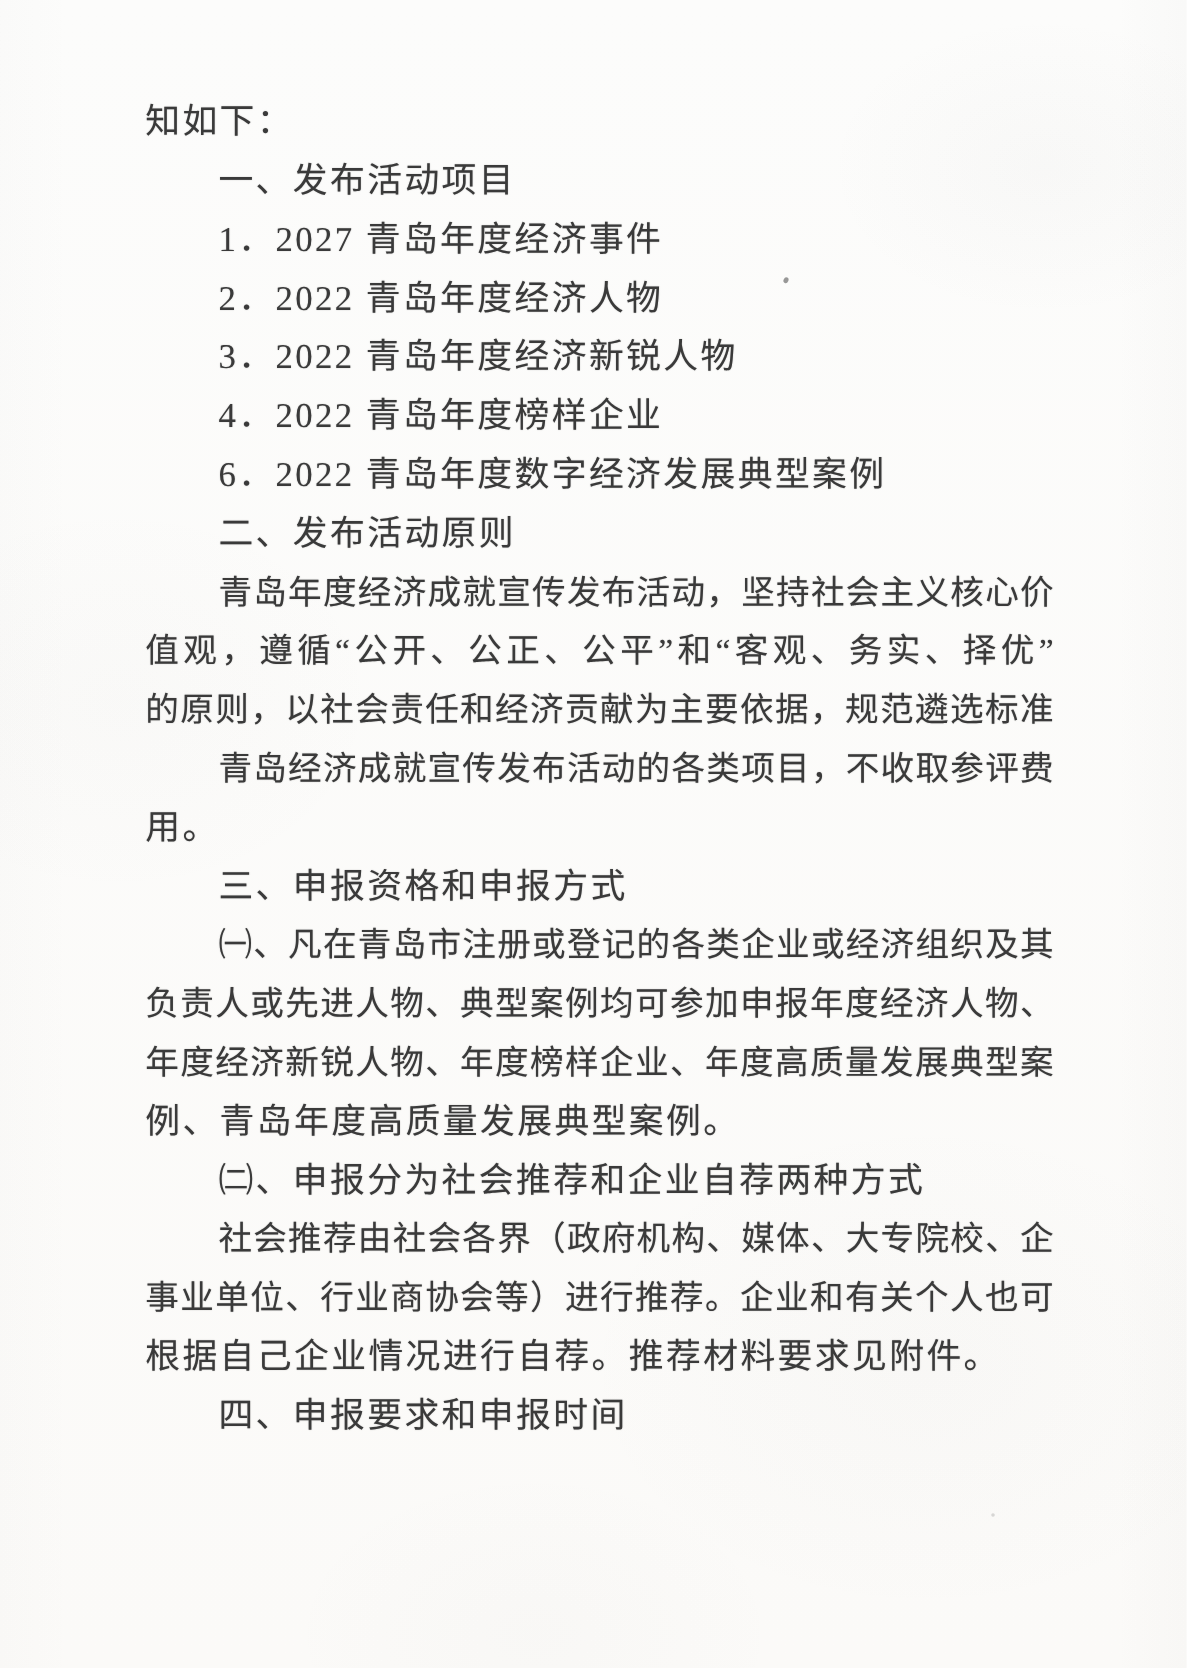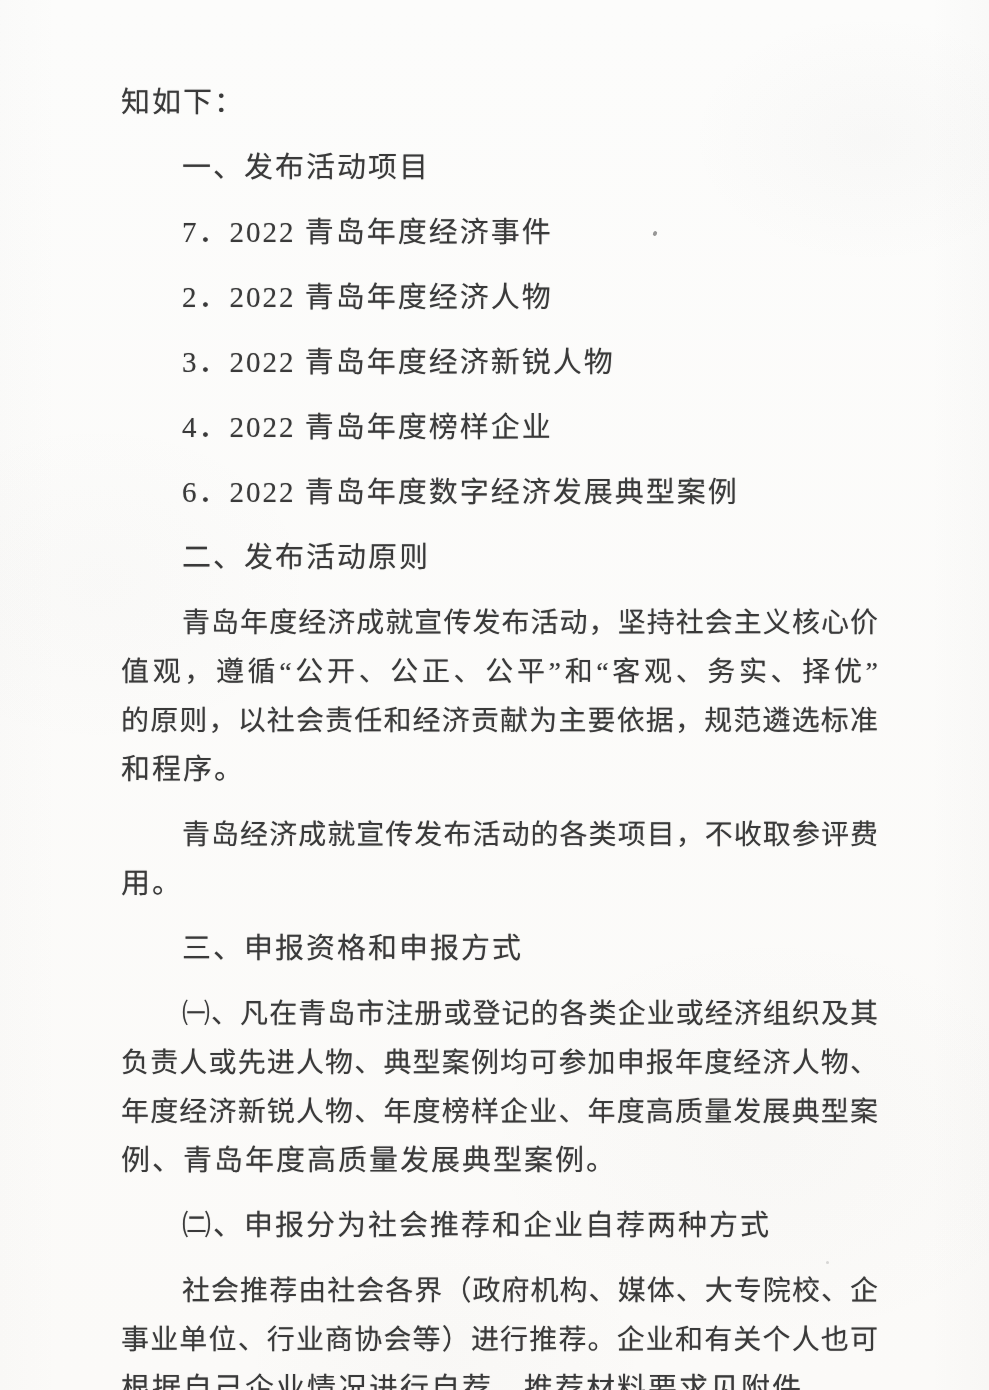--- a/index.html
+++ b/index.html
@@ -38,21 +38,20 @@
     height: 49px;
     line-height: 49px;
     font-size: 29px;
     letter-spacing: 2px;
     white-space: nowrap;
     
     text-shadow: 0 0 1px rgba(70,70,70,0.45);
   }
   .line.indent {
     padding-left: 61px;
-    margin-top: 16px;
   }
   .line.fill {
     white-space: normal;
     letter-spacing: 0;
     font-size: 28px;
     text-align: justify;
     text-align-last: justify;
     text-justify: inter-character;
   }
   .speck {
@@ -63,30 +62,29 @@
   .speck.s1 { left: 653px; top: 231px; width: 4px; height: 5px; transform: rotate(25deg); }
   .speck.s2 { left: 826px; top: 1261px; width: 3px; height: 3px; opacity: 0.35; }
 </style>
 </head>
 <body>
 
 <div class="page" style="color: rgb(58, 58, 58);">
   <div class="textblock">
     <div class="line">知如下：</div>
     <div class="line indent">一、发布活动项目</div>
-    <div class="line indent">7．2022 青岛年度经济事件</div>
+    <div class="line indent">1．2027 青岛年度经济事件</div>
     <div class="line indent">2．2022 青岛年度经济人物</div>
     <div class="line indent">3．2022 青岛年度经济新锐人物</div>
     <div class="line indent">4．2022 青岛年度榜样企业</div>
     <div class="line indent">6．2022 青岛年度数字经济发展典型案例</div>
     <div class="line indent">二、发布活动原则</div>
     <div class="line indent fill">青岛年度经济成就宣传发布活动，坚持社会主义核心价</div>
     <div class="line fill">值观，遵循“公开、公正、公平”和“客观、务实、择优”</div>
     <div class="line fill">的原则，以社会责任和经济贡献为主要依据，规范遴选标准</div>
-    <div class="line">和程序。</div>
     <div class="line indent fill">青岛经济成就宣传发布活动的各类项目，不收取参评费</div>
     <div class="line">用。</div>
     <div class="line indent">三、申报资格和申报方式</div>
     <div class="line indent fill">㈠、凡在青岛市注册或登记的各类企业或经济组织及其</div>
     <div class="line fill">负责人或先进人物、典型案例均可参加申报年度经济人物、</div>
     <div class="line fill">年度经济新锐人物、年度榜样企业、年度高质量发展典型案</div>
     <div class="line">例、青岛年度高质量发展典型案例。</div>
     <div class="line indent">㈡、申报分为社会推荐和企业自荐两种方式</div>
     <div class="line indent fill">社会推荐由社会各界（政府机构、媒体、大专院校、企</div>
     <div class="line fill">事业单位、行业商协会等）进行推荐。企业和有关个人也可</div>

